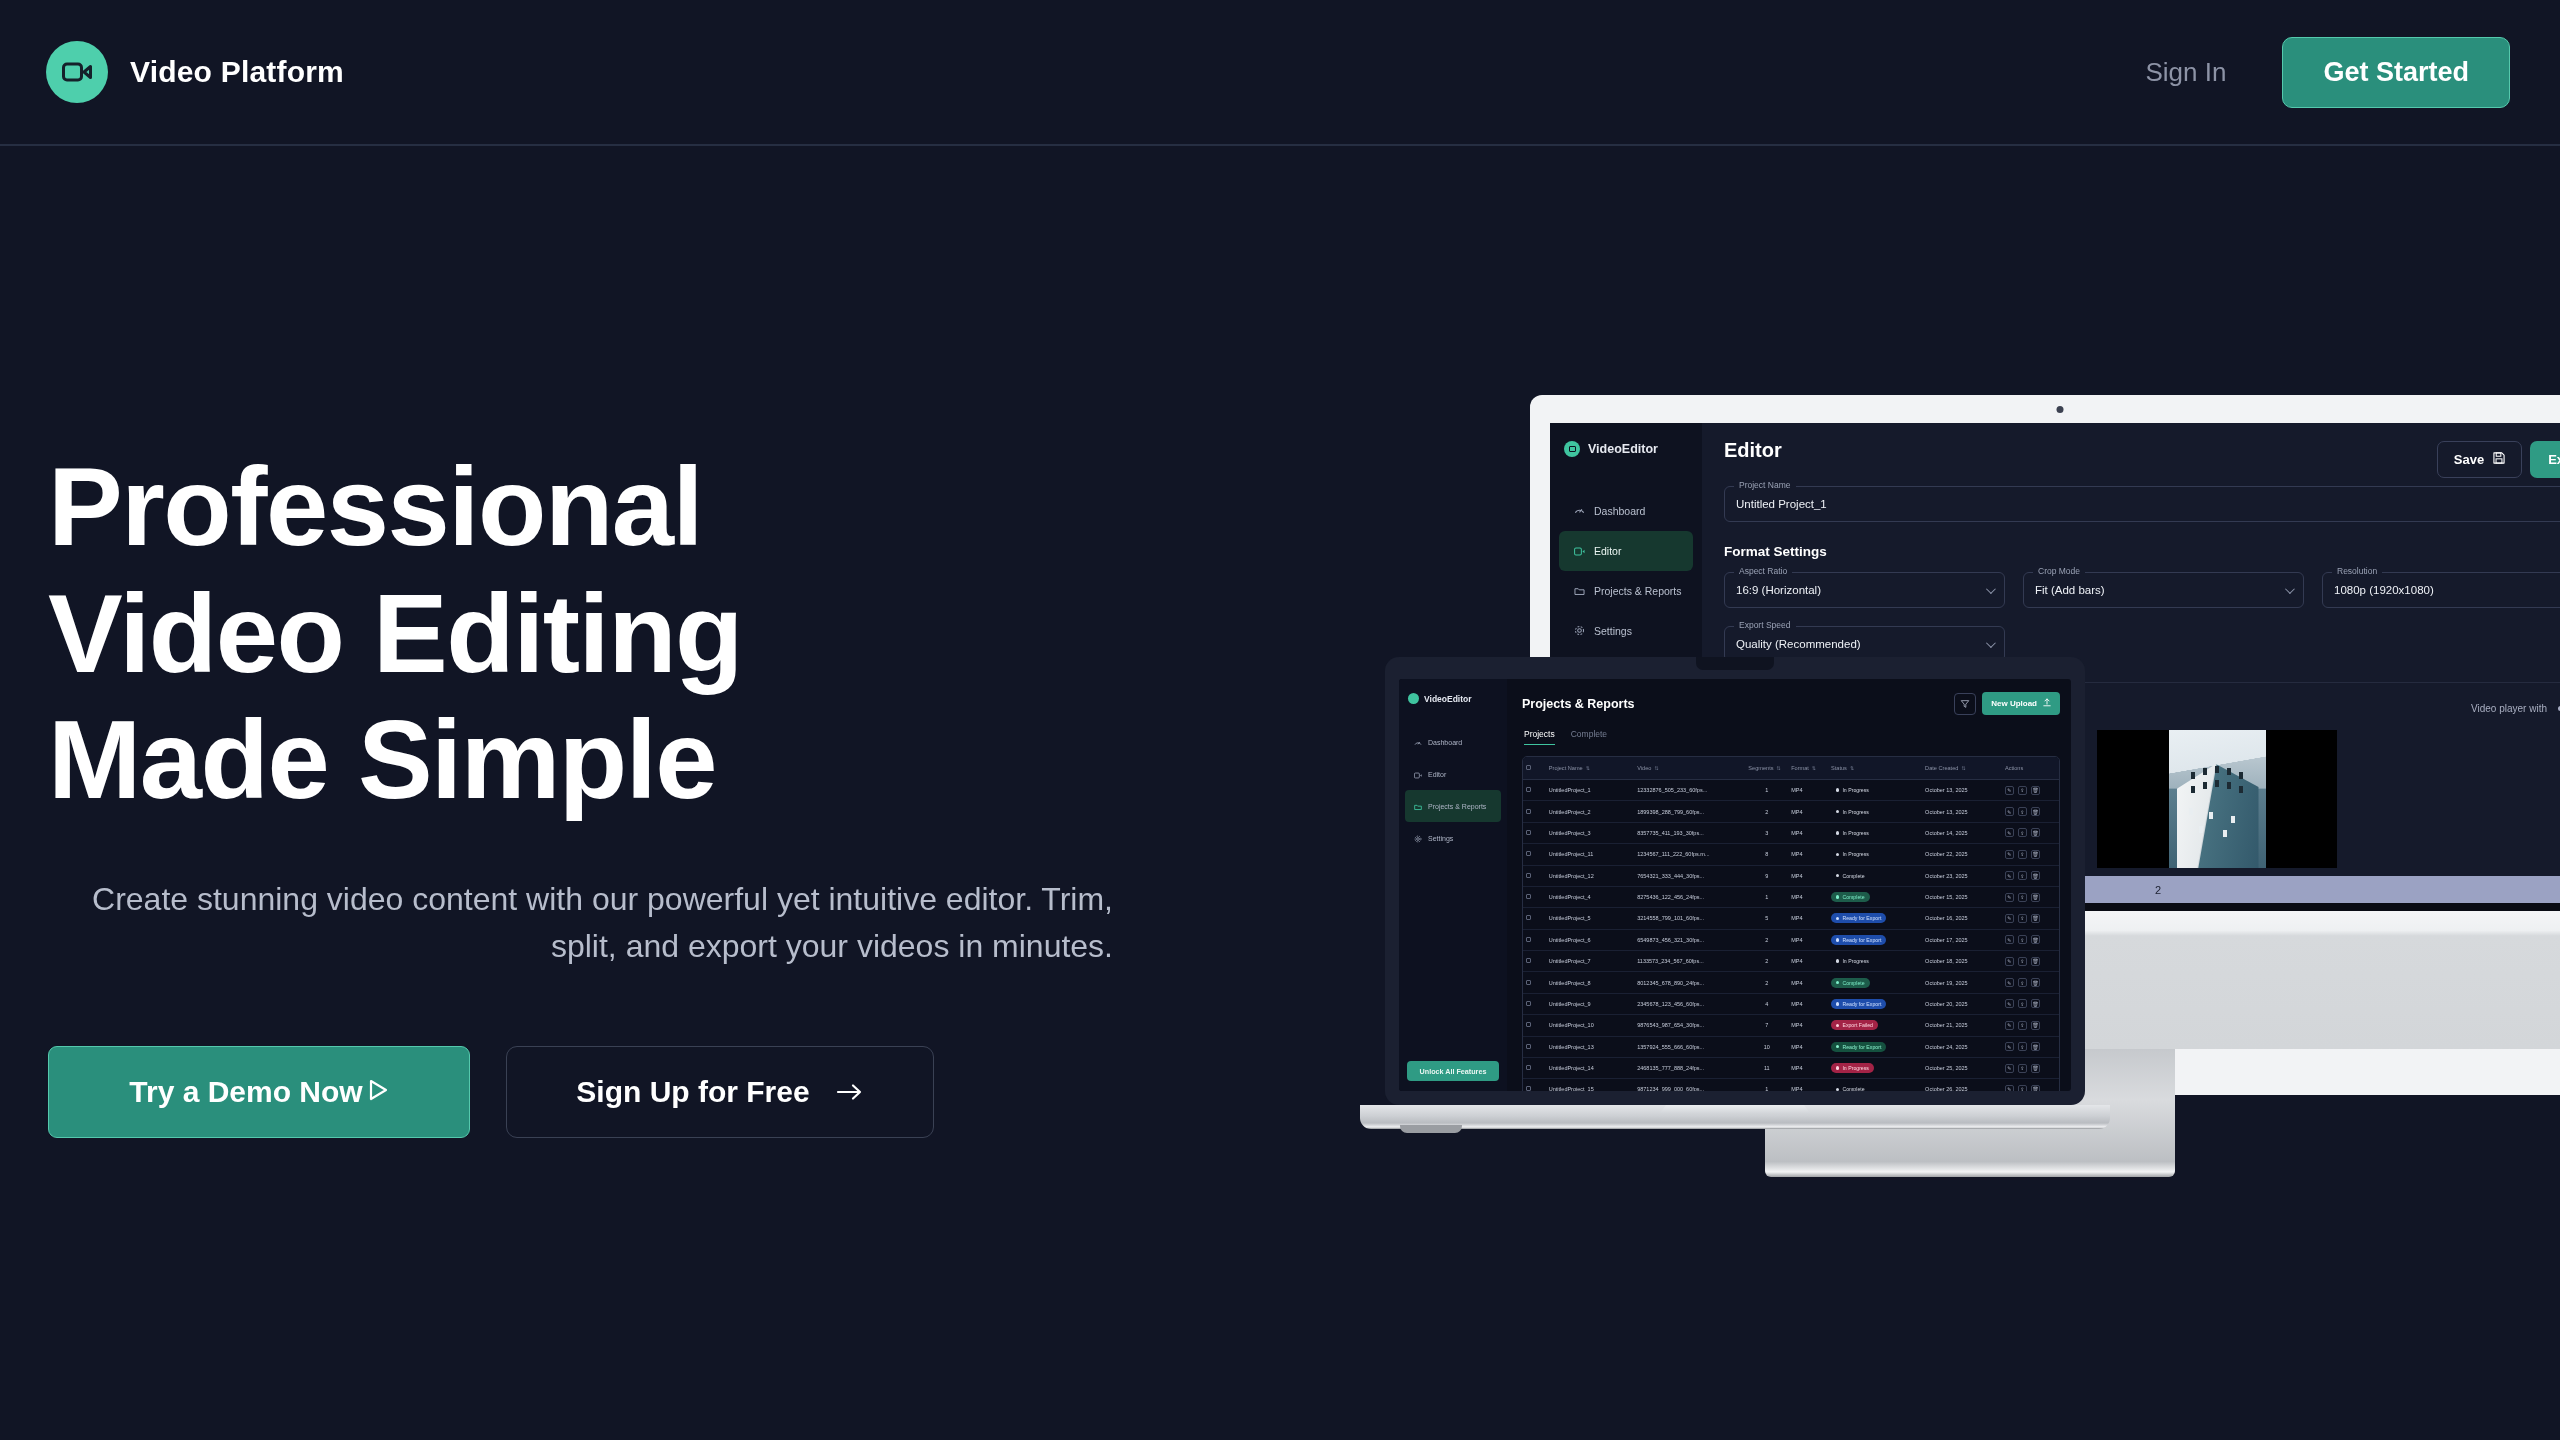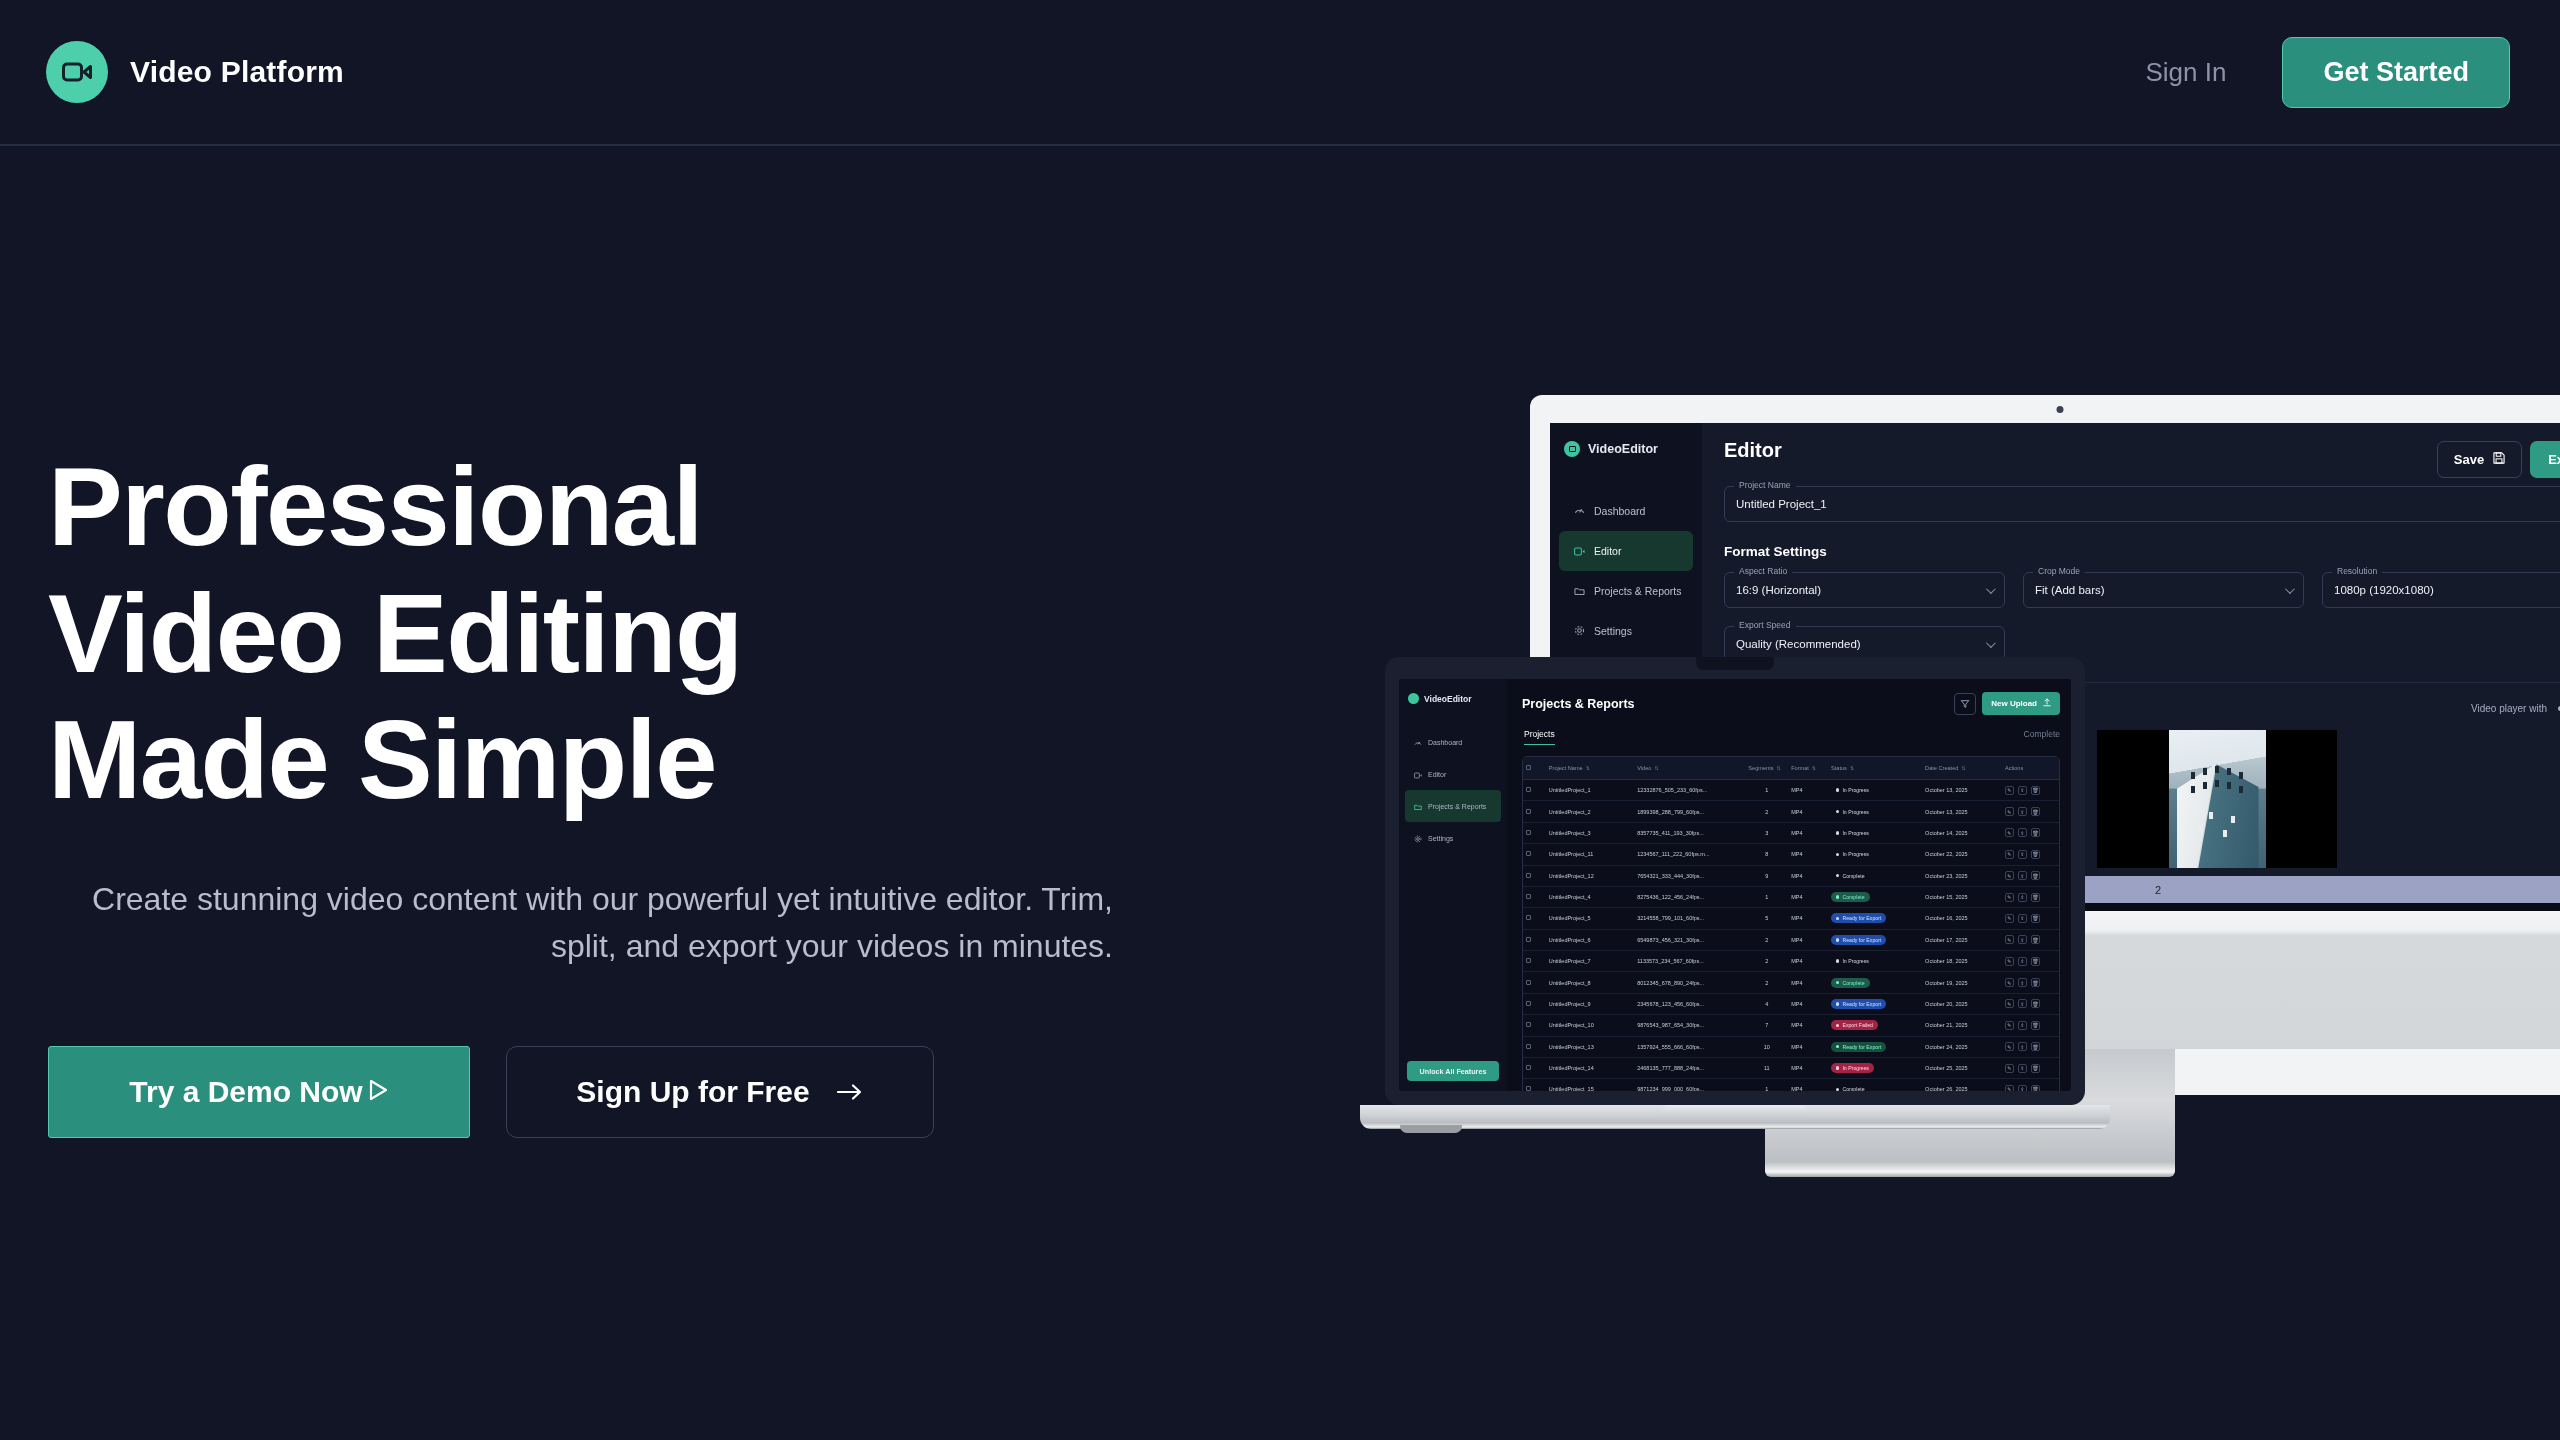--- a/index.html
+++ b/index.html
@@ -38,21 +38,21 @@
     font-size: 112px; line-height: 1.13; font-weight: bold;
     color: #ffffff; letter-spacing: -1.5px;
   }
   .hero-sub {
     margin-top: 52px; font-size: 32px; line-height: 1.47;
     color: #b7bdcc; max-width: 1065px; text-align: right;
   }
   .hero-actions { margin-top: 76px; display: flex; gap: 36px; }
   .btn-primary {
     background: #2a8f7c; border: 1.5px solid #55c9ad; color: #fff;
-    font-size: 30px; font-weight: bold; border-radius: 3px;
+    font-size: 30px; font-weight: bold; border-radius: 9px;
     padding: 28px 0; width: 422px; cursor: pointer;
     display: flex; align-items: center; justify-content: center; gap: 4px;
     font-family: "Liberation Sans", sans-serif;
   }
   .btn-outline {
     background: transparent; border: 1.5px solid #3a4154; color: #fff;
     font-size: 30px; font-weight: bold; border-radius: 11px;
     padding: 28px 0; width: 428px; cursor: pointer;
     display: flex; align-items: center; justify-content: center; gap: 26px;
     font-family: "Liberation Sans", sans-serif;
@@ -216,21 +216,21 @@
   .pj-h1 { font-size: 12.5px; font-weight: bold; color: #fff; }
   .pj-head-btns { margin-left: auto; display: flex; gap: 6px; align-items: center; }
   .pj-filter {
     width: 22px; height: 22px; border: 1px solid #39405a; border-radius: 4px;
     display: flex; align-items: center; justify-content: center; cursor: pointer;
   }
   .pj-newupload {
     background: #2f9b84; border-radius: 4px; color: #fff; font-size: 8px; font-weight: bold;
     padding: 6px 9px; display: flex; align-items: center; gap: 6px; cursor: pointer; white-space: nowrap;
   }
-  .pj-tabs { display: flex; gap: 8px; margin-bottom: 11px; padding-left: 2px; justify-content: space-between; }
+  .pj-tabs { display: flex; gap: 16px; margin-bottom: 11px; padding-left: 2px; }
   .pj-tab { font-size: 8.5px; color: #767e93; padding-bottom: 5px; cursor: pointer; }
   .pj-tab.active { color: #fff; border-bottom: 1.6px solid #3fc49f; }
   .pj-tablewrap { border: 1px solid #262d42; border-radius: 5px; overflow: hidden; }
   table.pj-table { width: 100%; border-collapse: collapse; table-layout: fixed; }
   table.pj-table th {
     font-size: 5.6px; color: #8a91a5; font-weight: normal; text-align: left;
     padding: 8px 3px; border-bottom: 1px solid #262d42; background: #111628;
   }
   table.pj-table td {
     font-size: 5.5px; color: #c6ccda; padding: 5.2px 3px;

